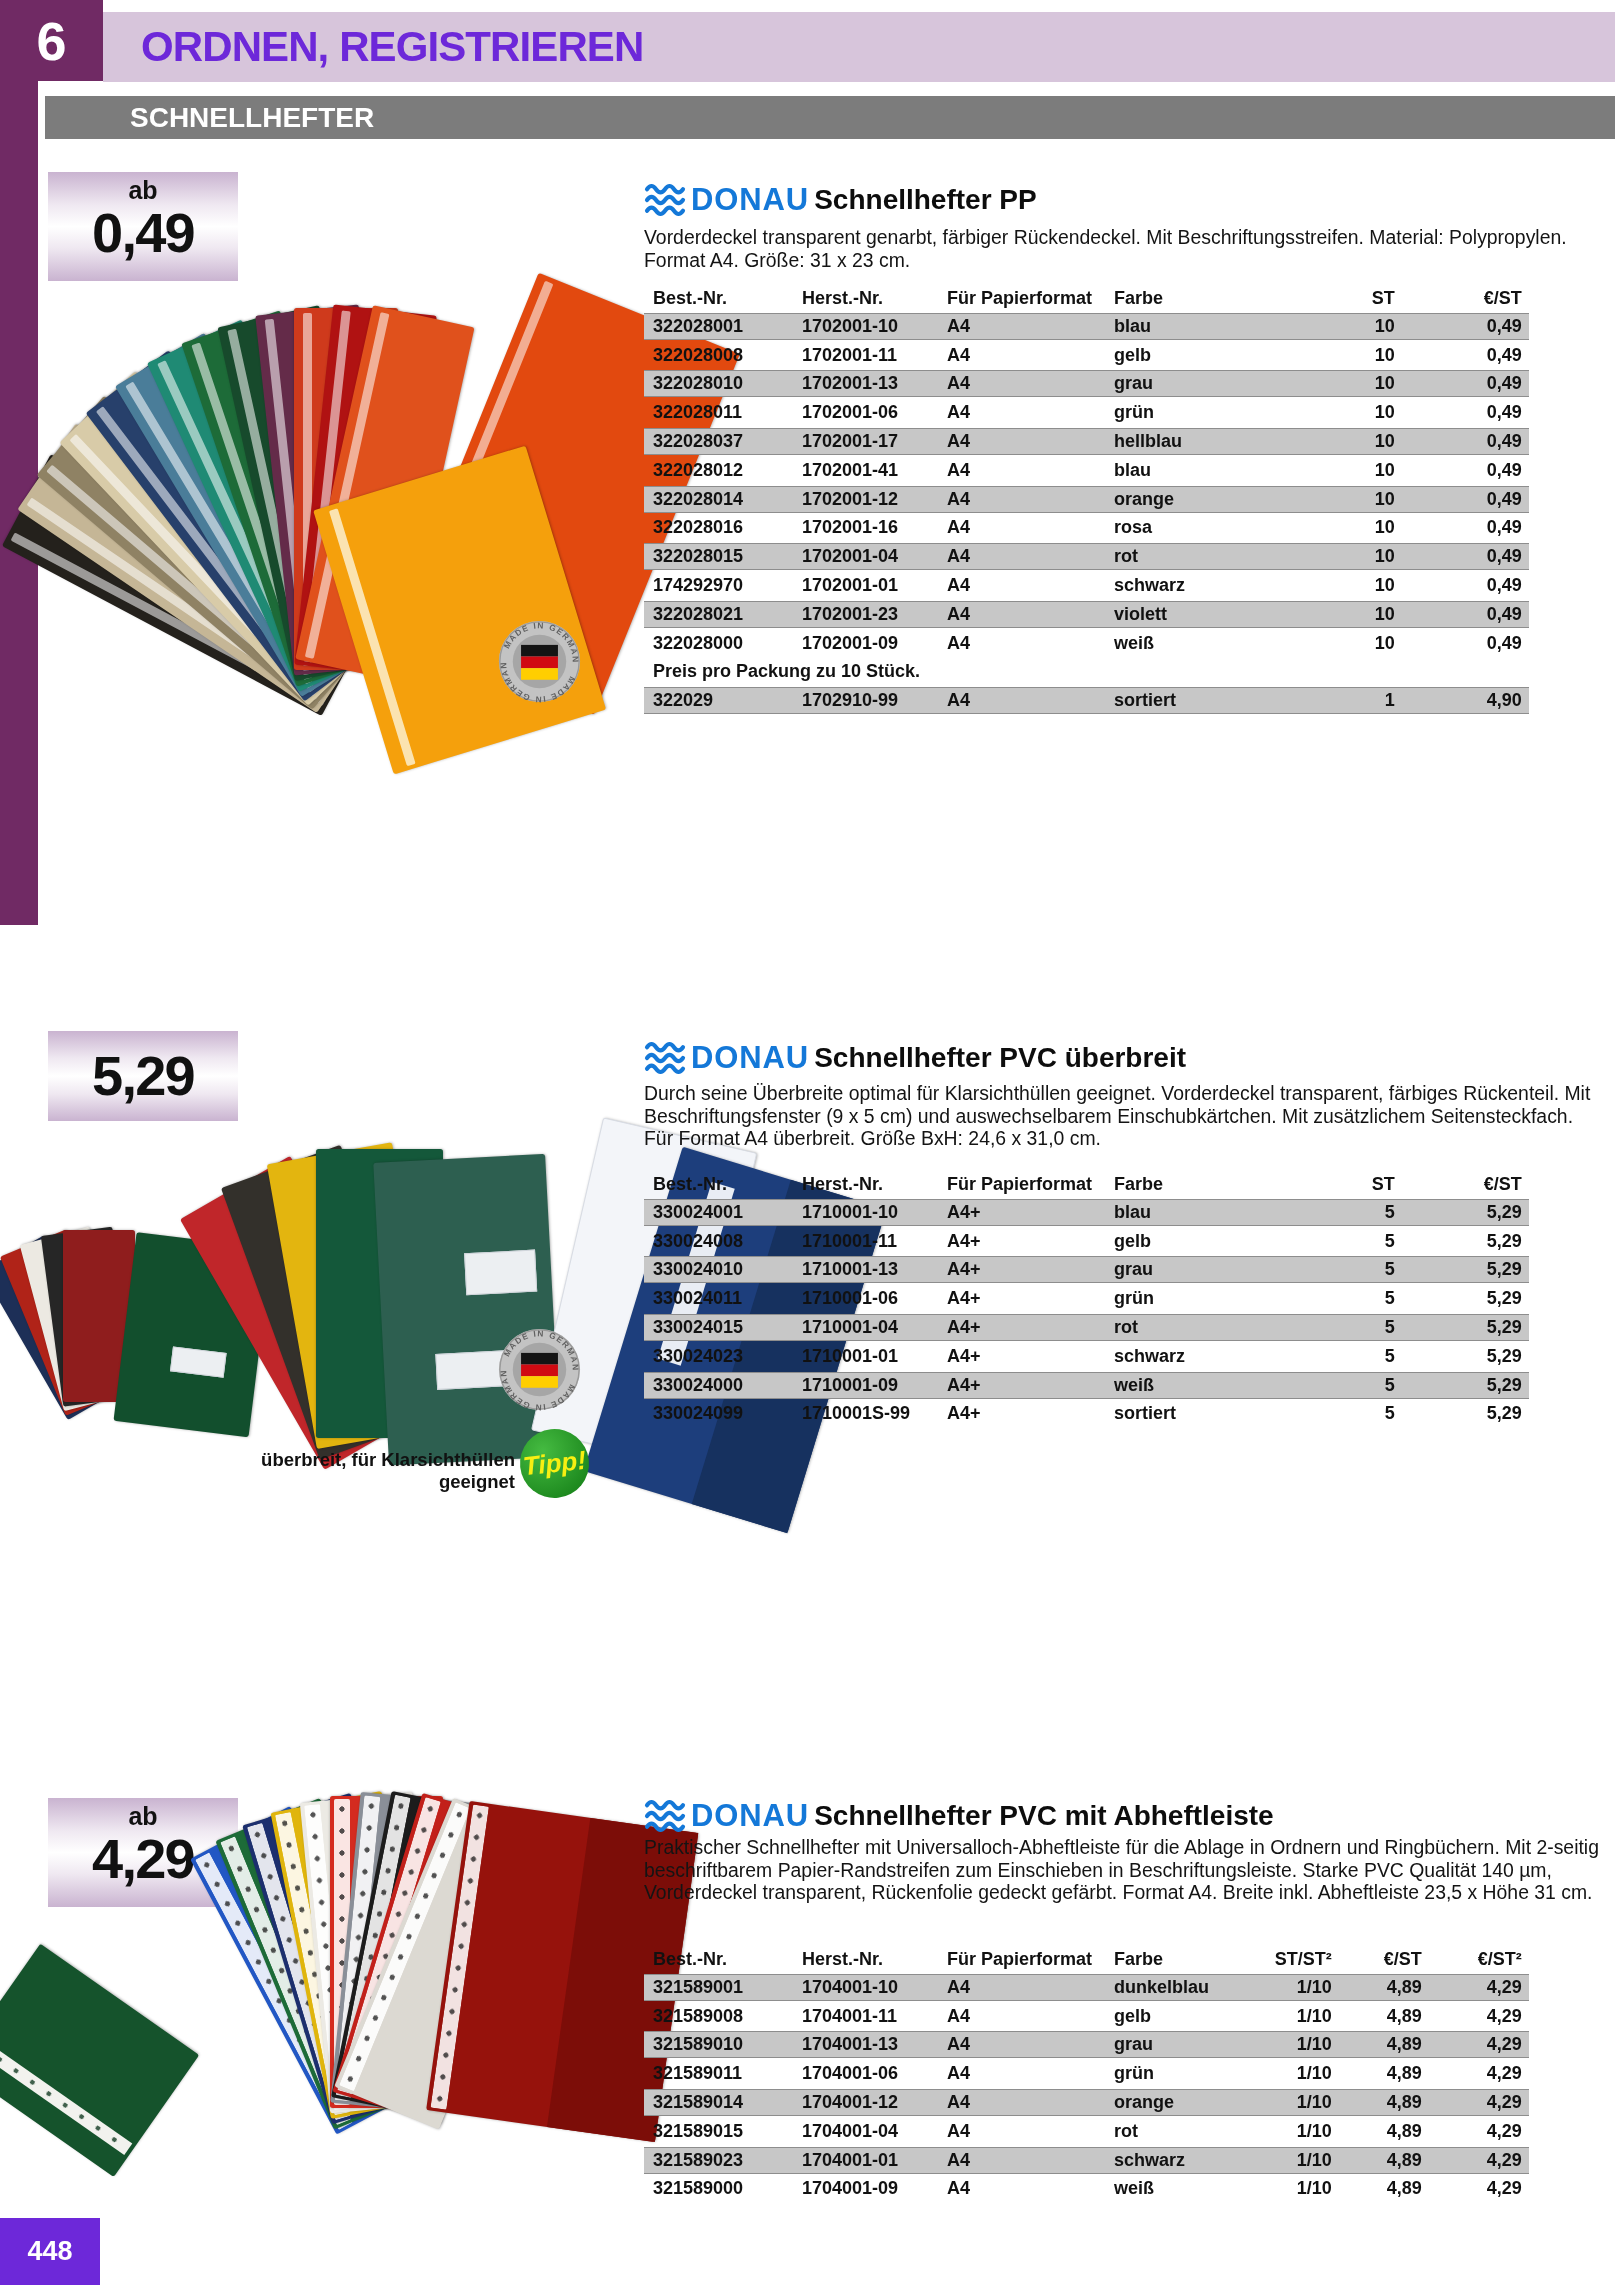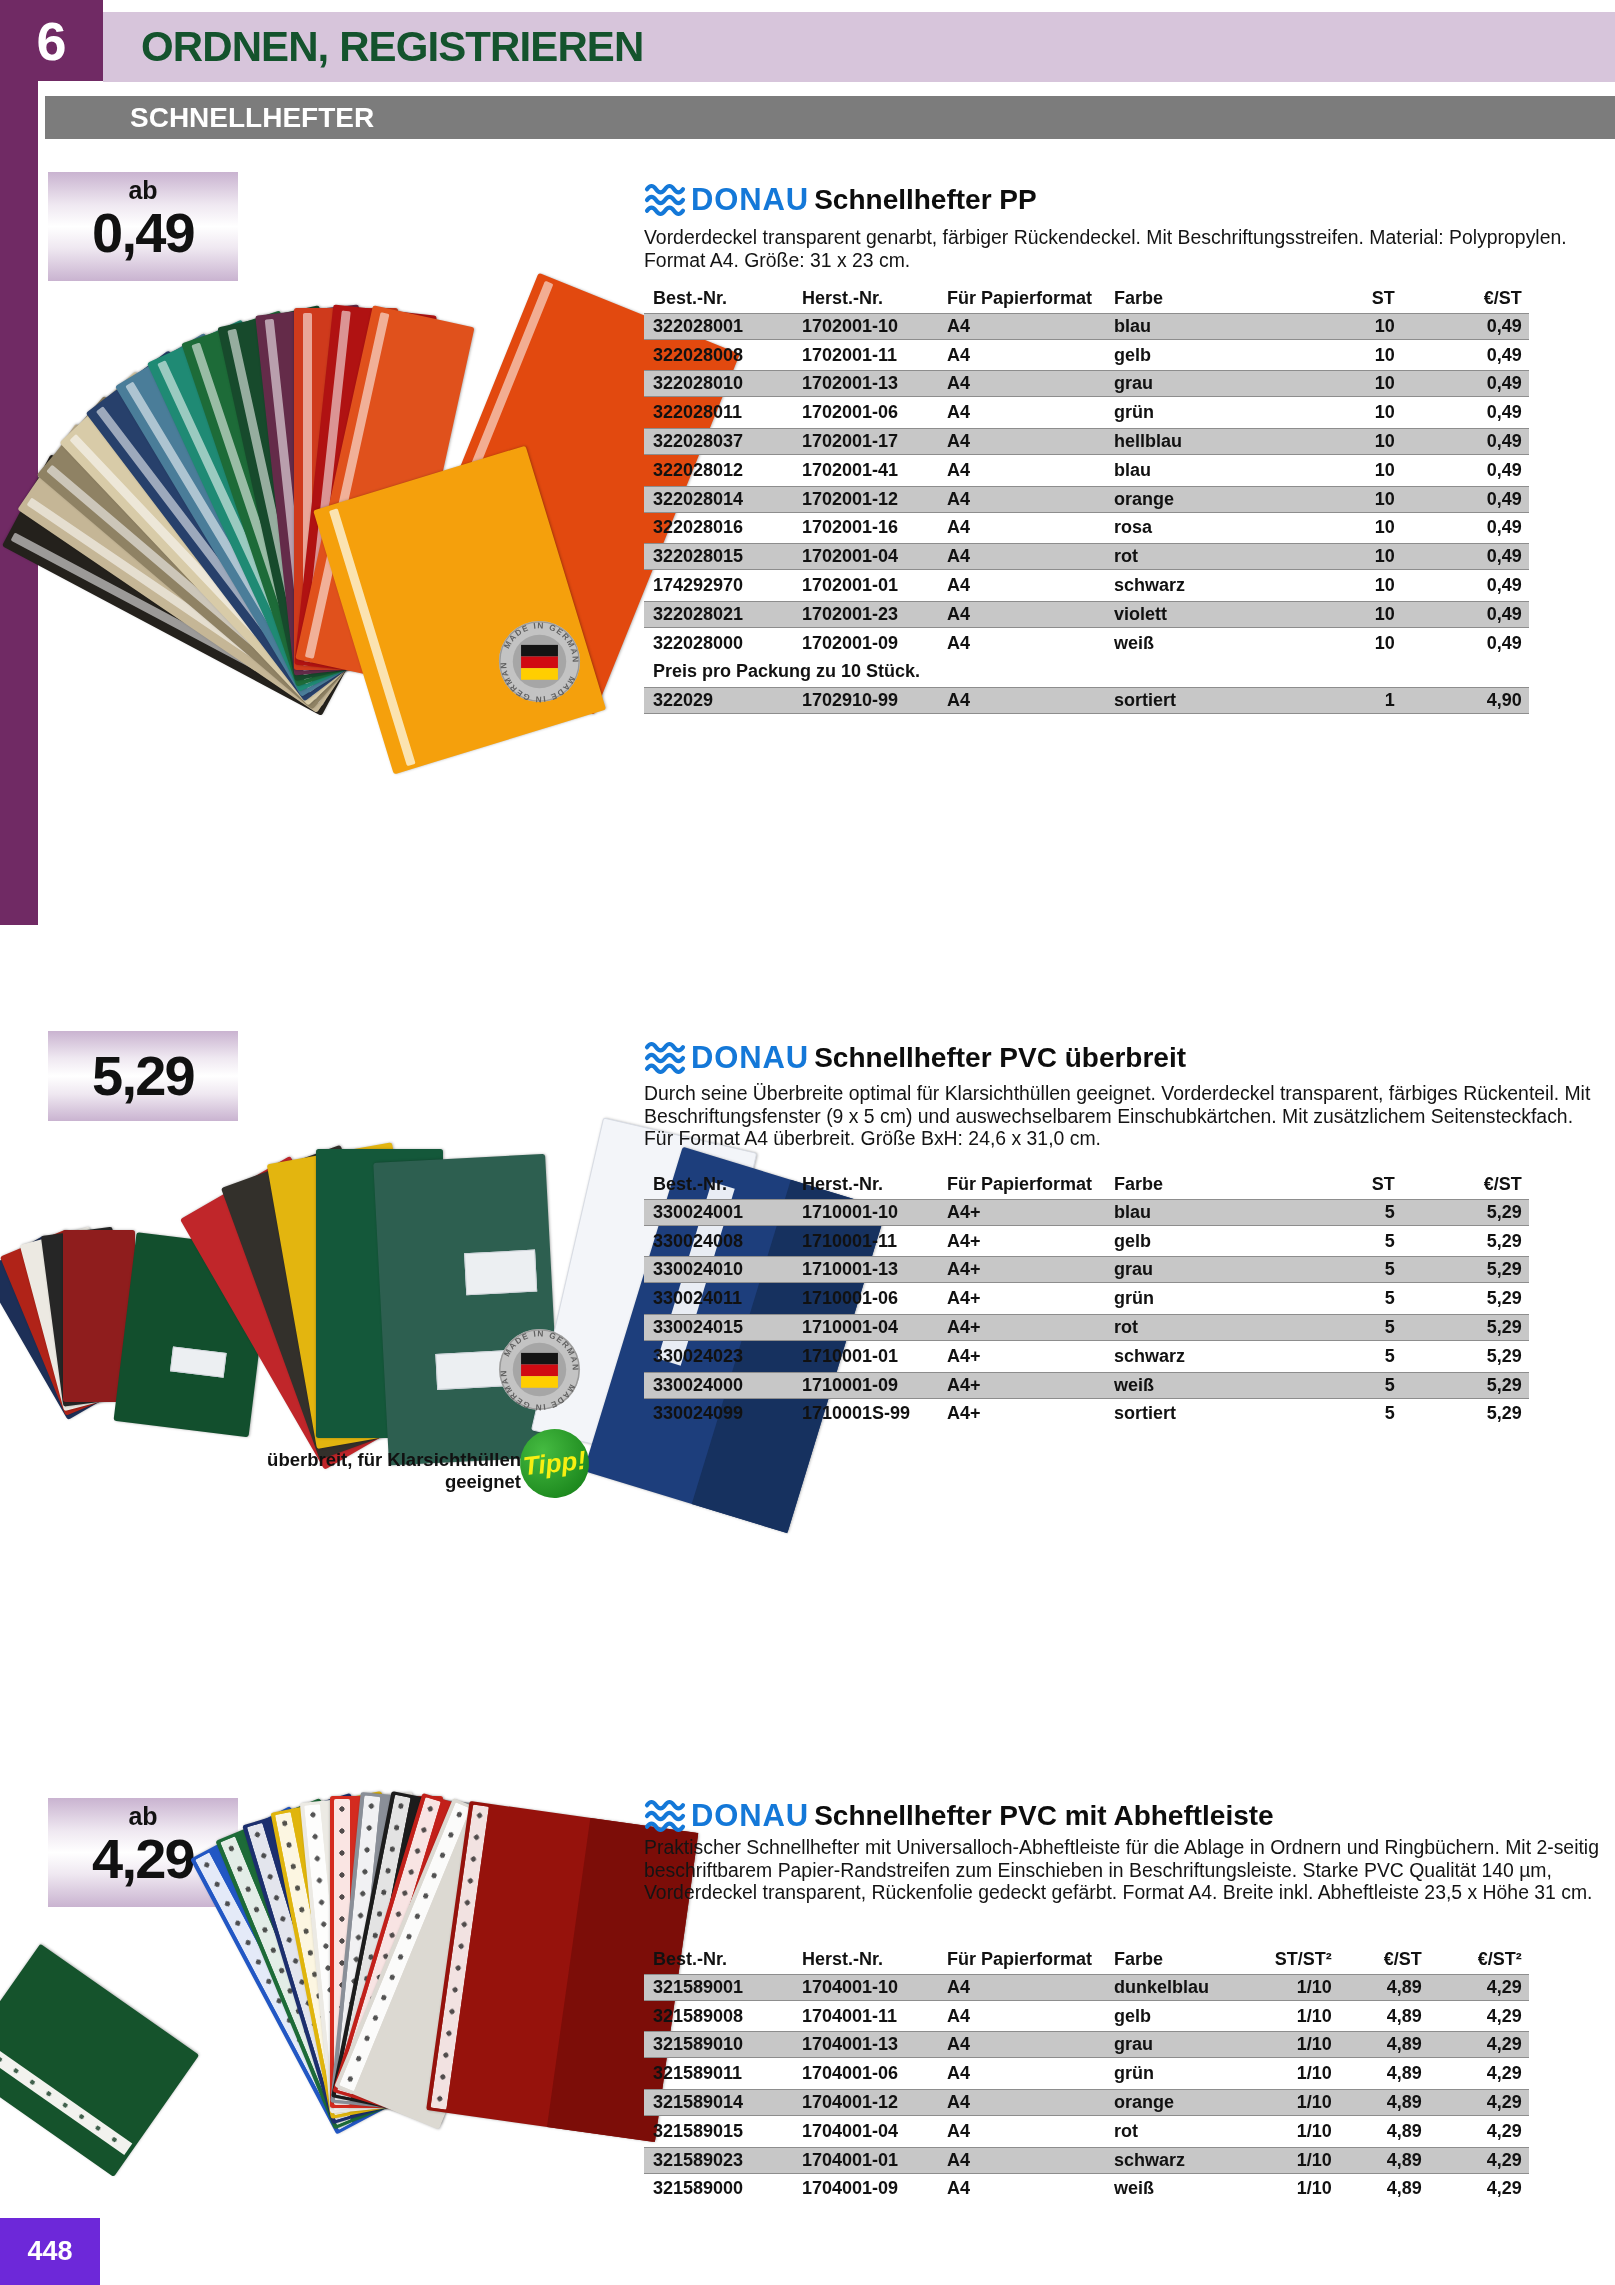--- a/index.html
+++ b/index.html
@@ -6,21 +6,21 @@
   html,body { background:#ffffff; }
   body { font-family:"Liberation Sans", sans-serif; color:#111; }
   #page { position:relative; width:1616px; height:2285px; background:#fff; overflow:hidden; }
 
   
   .chapter-box { position:absolute; left:0; top:0; width:103px; height:81px; background:#702a64;
                  display:flex; align-items:center; justify-content:center; }
   .chapter-box span { color:#fff; font-size:54px; font-weight:bold; }
   .header-band { position:absolute; left:103px; top:11.8px; width:1513px; height:70px; background:#d7c5db;
                  display:flex; align-items:center; }
-  .header-band h1 { font-size:42px; font-weight:bold; letter-spacing:-0.9px; color:#14532d; padding-left:38px; }
+  .header-band h1 { font-size:42px; font-weight:bold; letter-spacing:-0.9px; color:#6d28d9; padding-left:38px; }
   .side-bar { position:absolute; left:0; top:81px; width:38px; height:844px; background:#702a64; }
   .cat-band { position:absolute; left:45px; top:96px; width:1570px; height:43px; background:#7c7c7c;
               display:flex; align-items:center; }
   .cat-band h2 { color:#fff; font-size:28px; font-weight:bold; letter-spacing:0; padding-left:85px; }
 
   
   .pricebox { position:absolute; width:190px;
               background:linear-gradient(180deg,#c9b3d0 0%,#efe8f1 30%,#ffffff 50%,#efe8f1 70%,#c9b3d0 100%);
               text-align:center; }
   .pricebox .ab { font-size:25px; font-weight:bold; padding-top:5.4px; line-height:27px; }
@@ -347,21 +347,21 @@
     </text>
     <text font-size="9" font-weight="bold" fill="#616161" letter-spacing="1.5">
       <textPath href="#b2b" startOffset="12%">MADE IN GERMANY</textPath>
     </text>
     <circle cx="45" cy="45" r="29" fill="#a6a6a6"></circle>
     <rect x="25" y="27" width="40" height="12.6" fill="#141414"></rect>
     <rect x="25" y="39.6" width="40" height="12.6" fill="#d00a12"></rect>
     <rect x="25" y="52.2" width="40" height="12.6" fill="#ffce00"></rect>
   </svg>
 
-  <div class="tipp-line" style="left:218px; top:1449px;">überbreit, für Klarsichthüllen geeignet</div>
+  <div class="tipp-line" style="left:212px; top:1449px;">überbreit, für Klarsichthüllen geeignet</div>
   <div class="tipp-badge" style="left:520px; top:1429px;">
     <span>Tipp!</span>
   </div>
 
   <div class="titlerow" style="left:644px; top:1037px;">
     <svg width="42" height="36" viewBox="0 0 46 40">
       <g fill="none" stroke="var(--brand,#1478d8)" stroke-width="4.6" stroke-linecap="round">
         <path d="M3 8 Q 8 1, 13 8 T 23 8 T 33 8 T 43 8"></path>
         <path d="M3 20 Q 8 13, 13 20 T 23 20 T 33 20 T 43 20"></path>
         <path d="M3 32 Q 8 25, 13 32 T 23 32 T 33 32 T 43 32"></path>

